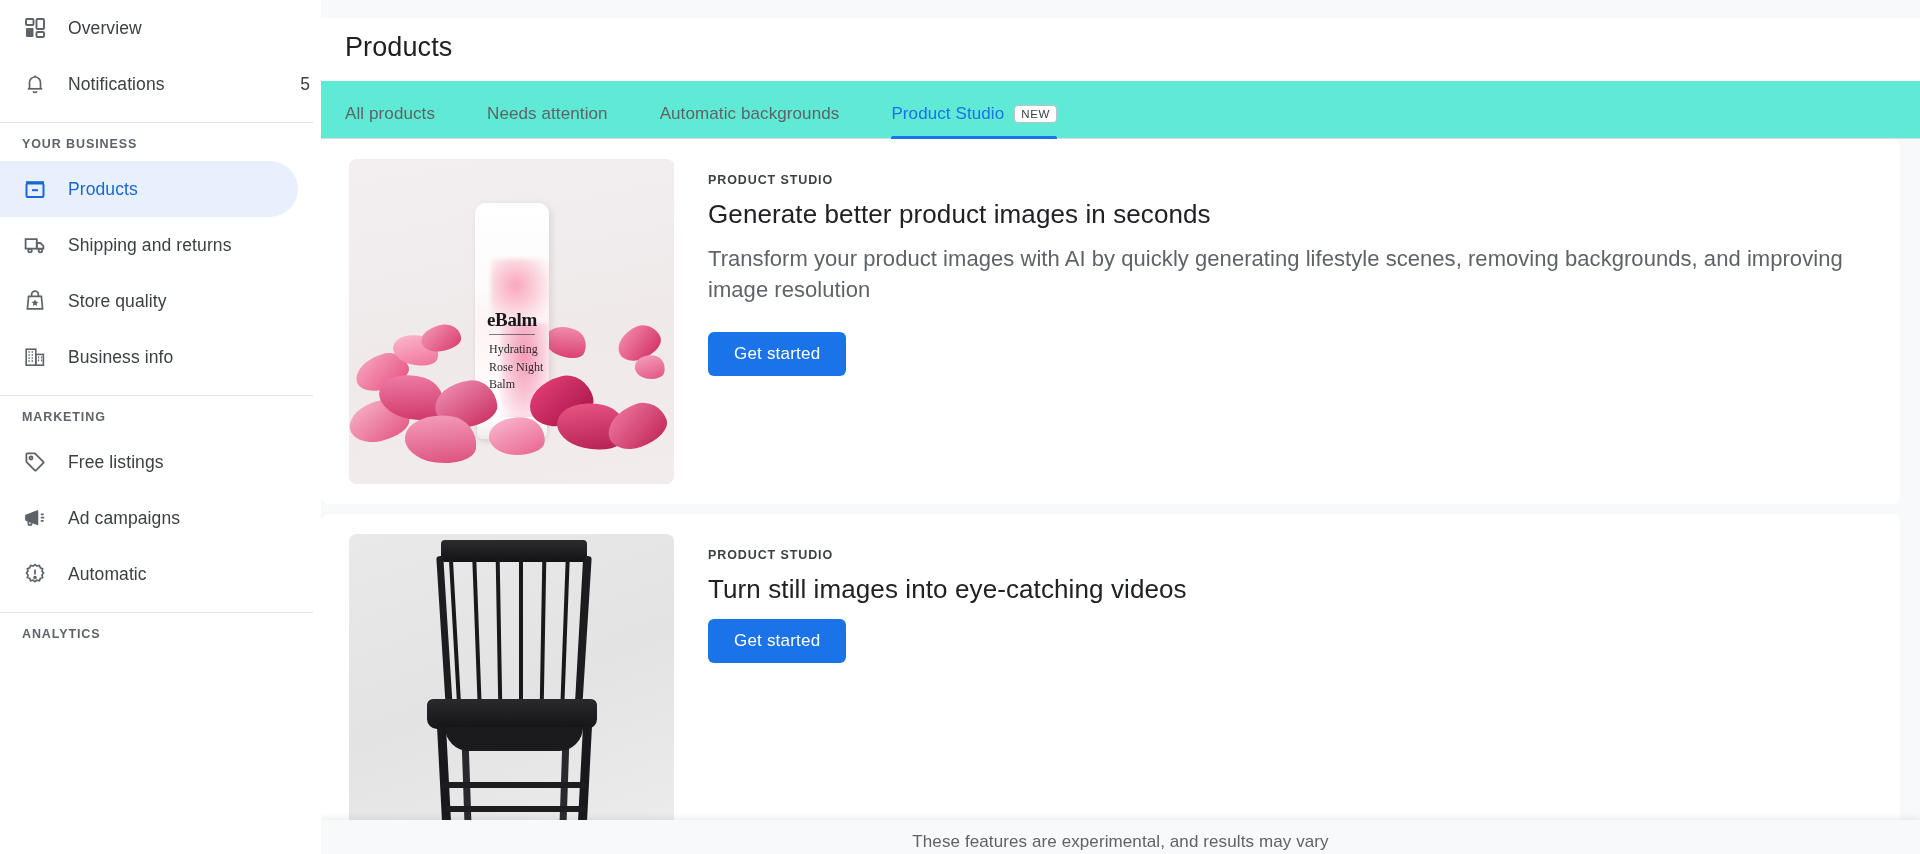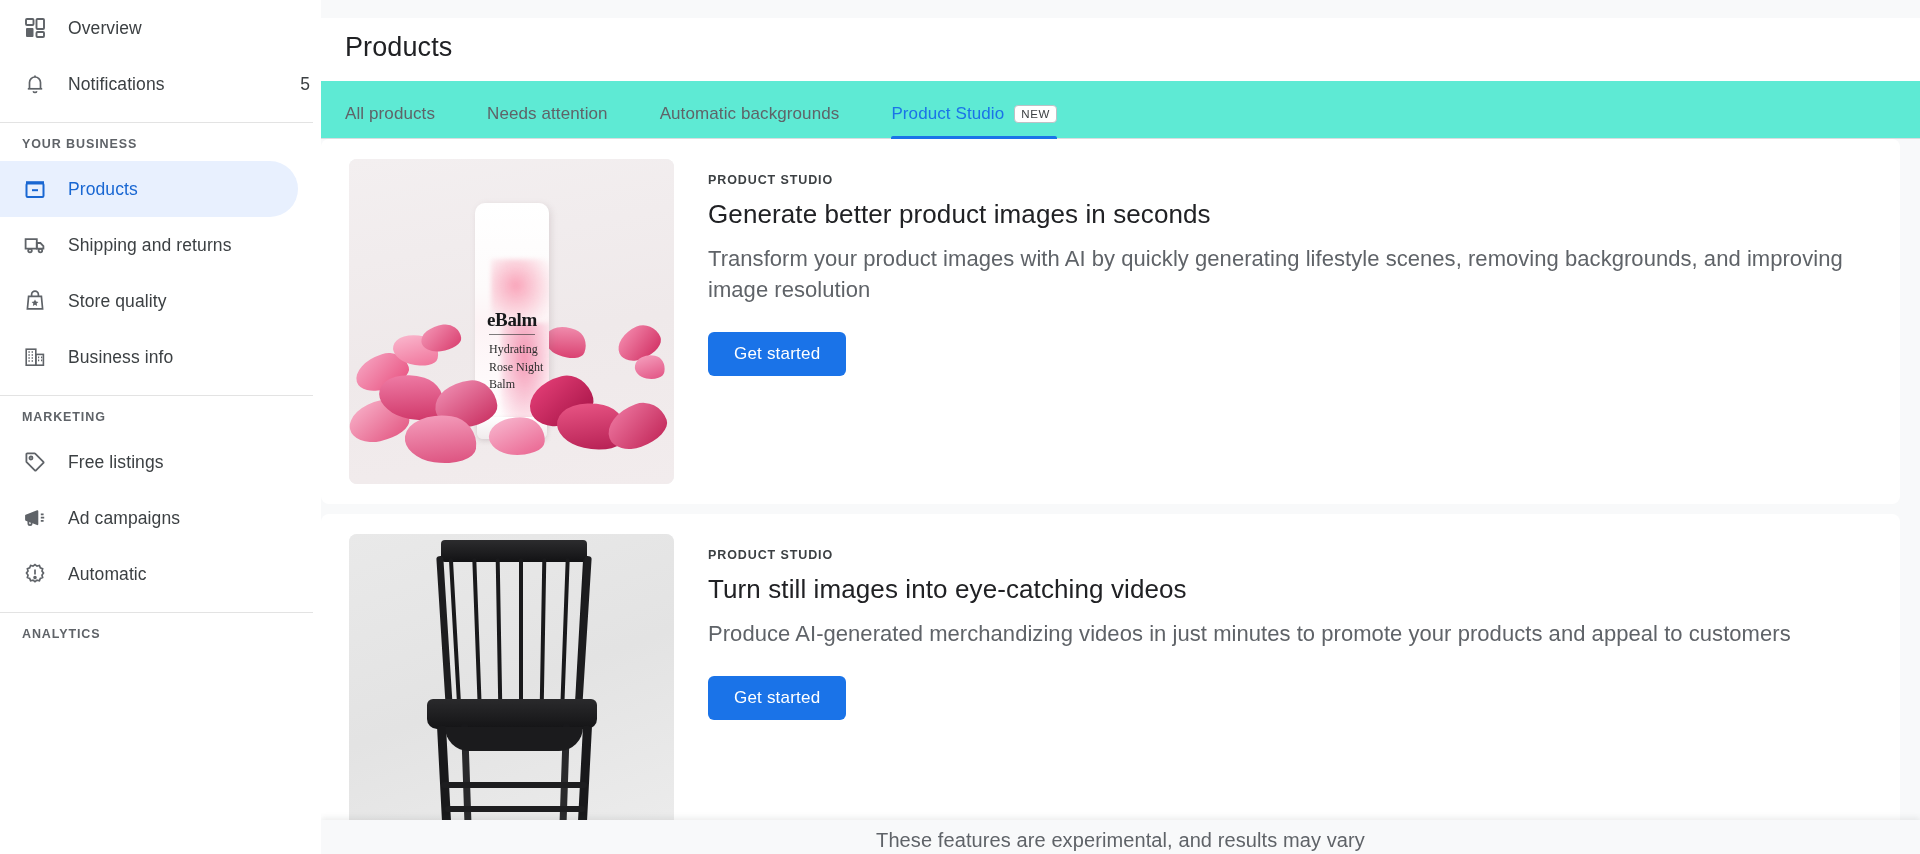--- a/index.html
+++ b/index.html
@@ -226,21 +226,21 @@
     left: 0; right: 0; bottom: 0;
     height: 34px;
     background: #f8f9fa;
     box-shadow: 0 -2px 6px rgba(60,64,67,.10);
     display: flex;
     align-items: flex-end;
     justify-content: center;
     padding-bottom: 2px;
   }
   .footer-text {
-    font-size: 20px;
+    font-size: 17px;
     color: #5f6368;
     letter-spacing: .1px;
   }
 
   
   .balm-scene { position:absolute; inset:0; background: linear-gradient(170deg,#f3eff0 0%, #efe9ea 55%, #f2eced 100%); }
   .petal { position:absolute; border-radius:60% 40% 55% 45% / 55% 60% 40% 45%; }
   .tube {
     position:absolute; left:126px; top:44px; width:74px; height:222px;
     background: linear-gradient(180deg,#ffffff 0%,#fdfbfb 38%,#fdf3f5 55%,#ffffff 100%);
@@ -511,21 +511,20 @@
             <div class="ch" style="left:92px;  top:248px; width:146px; height:6px; border-radius:3px;"></div>
             <div class="ch" style="left:96px;  top:272px; width:140px; height:6px; border-radius:3px;"></div>
 
             <div class="ch" style="left:96px;  top:193px; width:138px; height:24px; border-radius:0 0 40px 40px; background:#1b1b1d;"></div>
           </div>
         </div>
 
         <div class="card-body">
           <div class="eyebrow">PRODUCT STUDIO</div>
           <h2 class="card-title">Turn still images into eye-catching videos</h2>
-          <p class="card-desc">Produce AI-generated merchandizing videos in just minutes to promote your products and appeal to customers</p>
           <button class="btn-primary">Get started</button>
         </div>
       </article>
 
     </div>
 
     <div class="footer-bar">
       <span class="footer-text">These features are experimental, and results may vary</span>
     </div>
 

